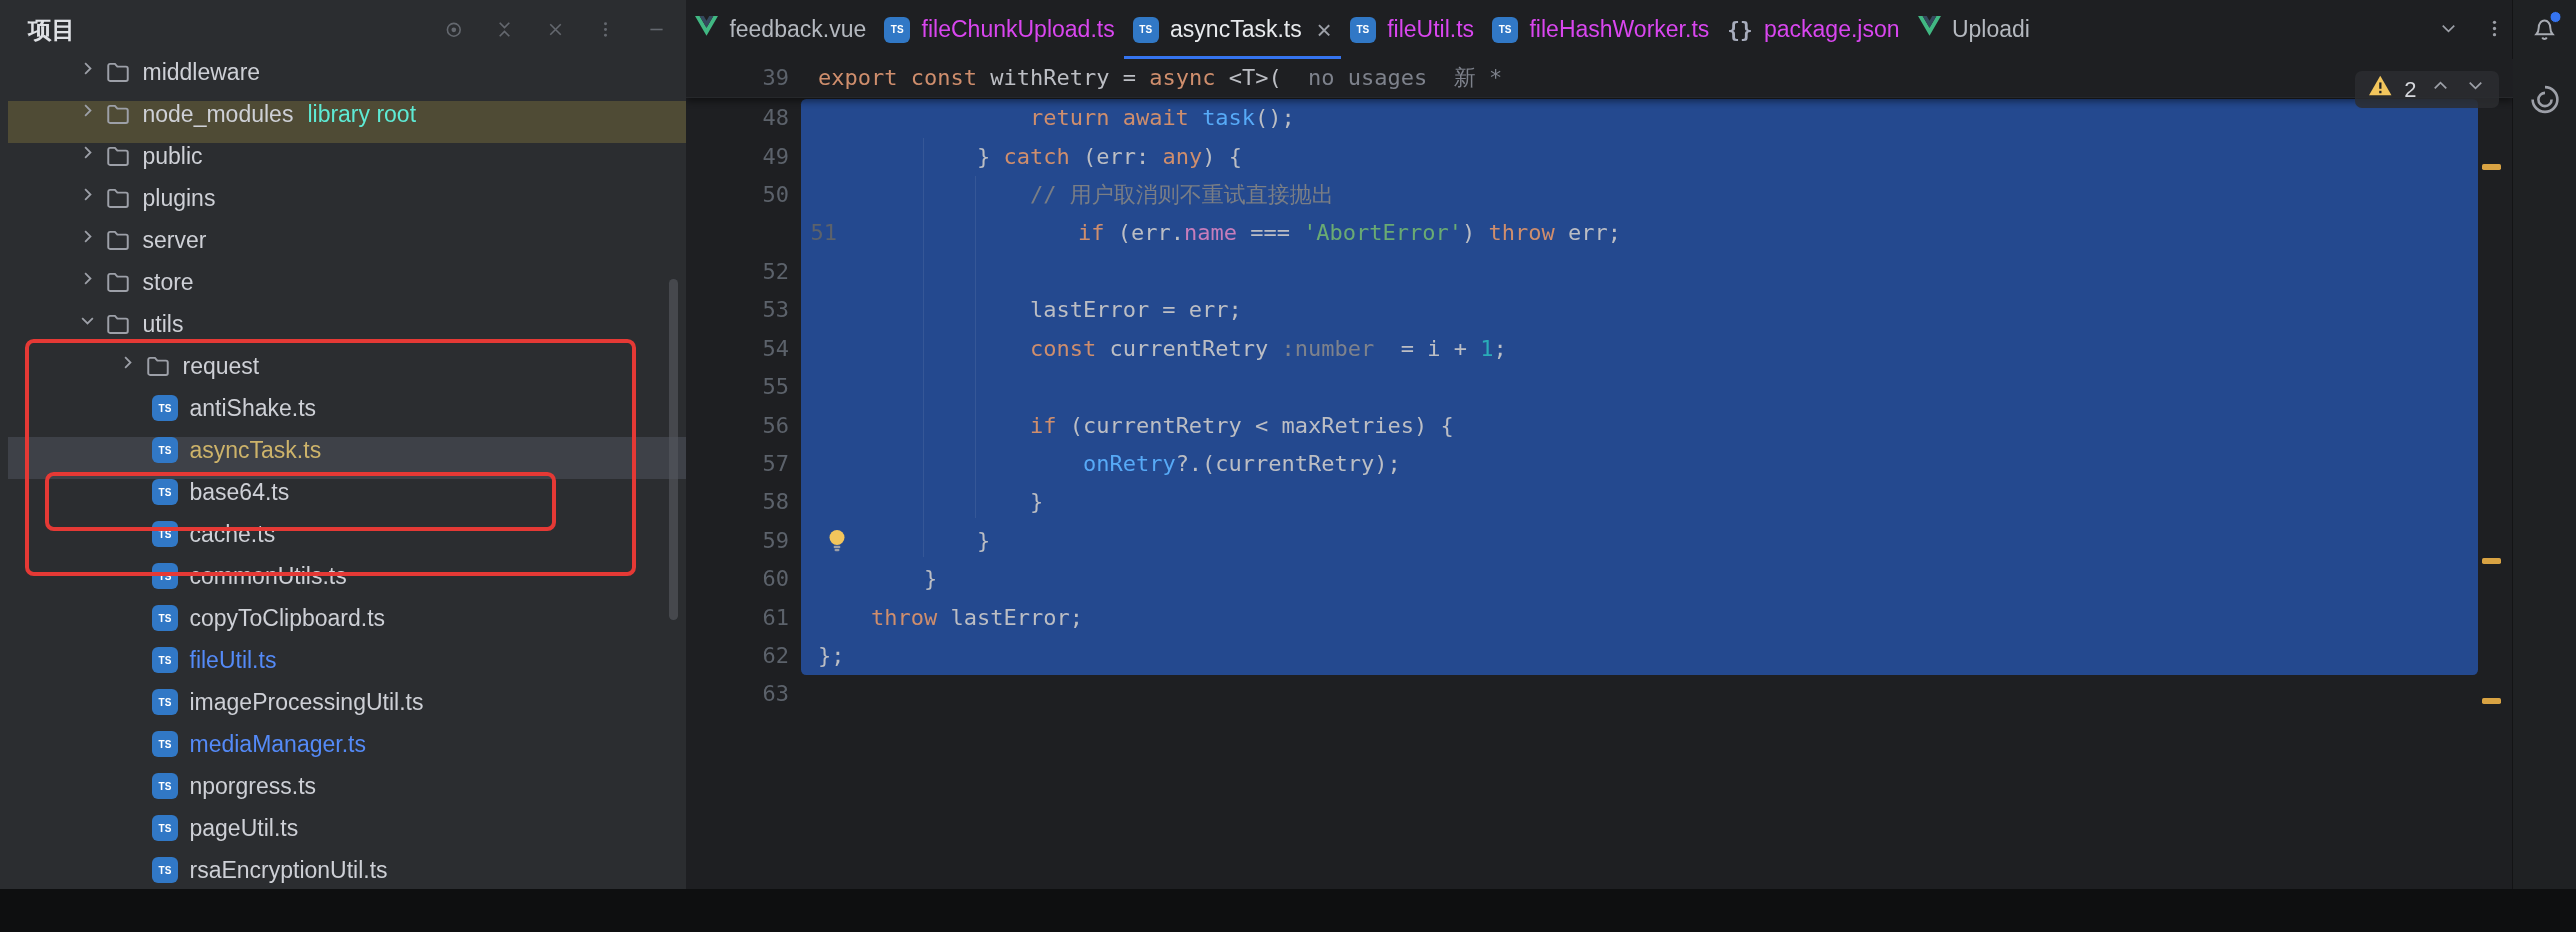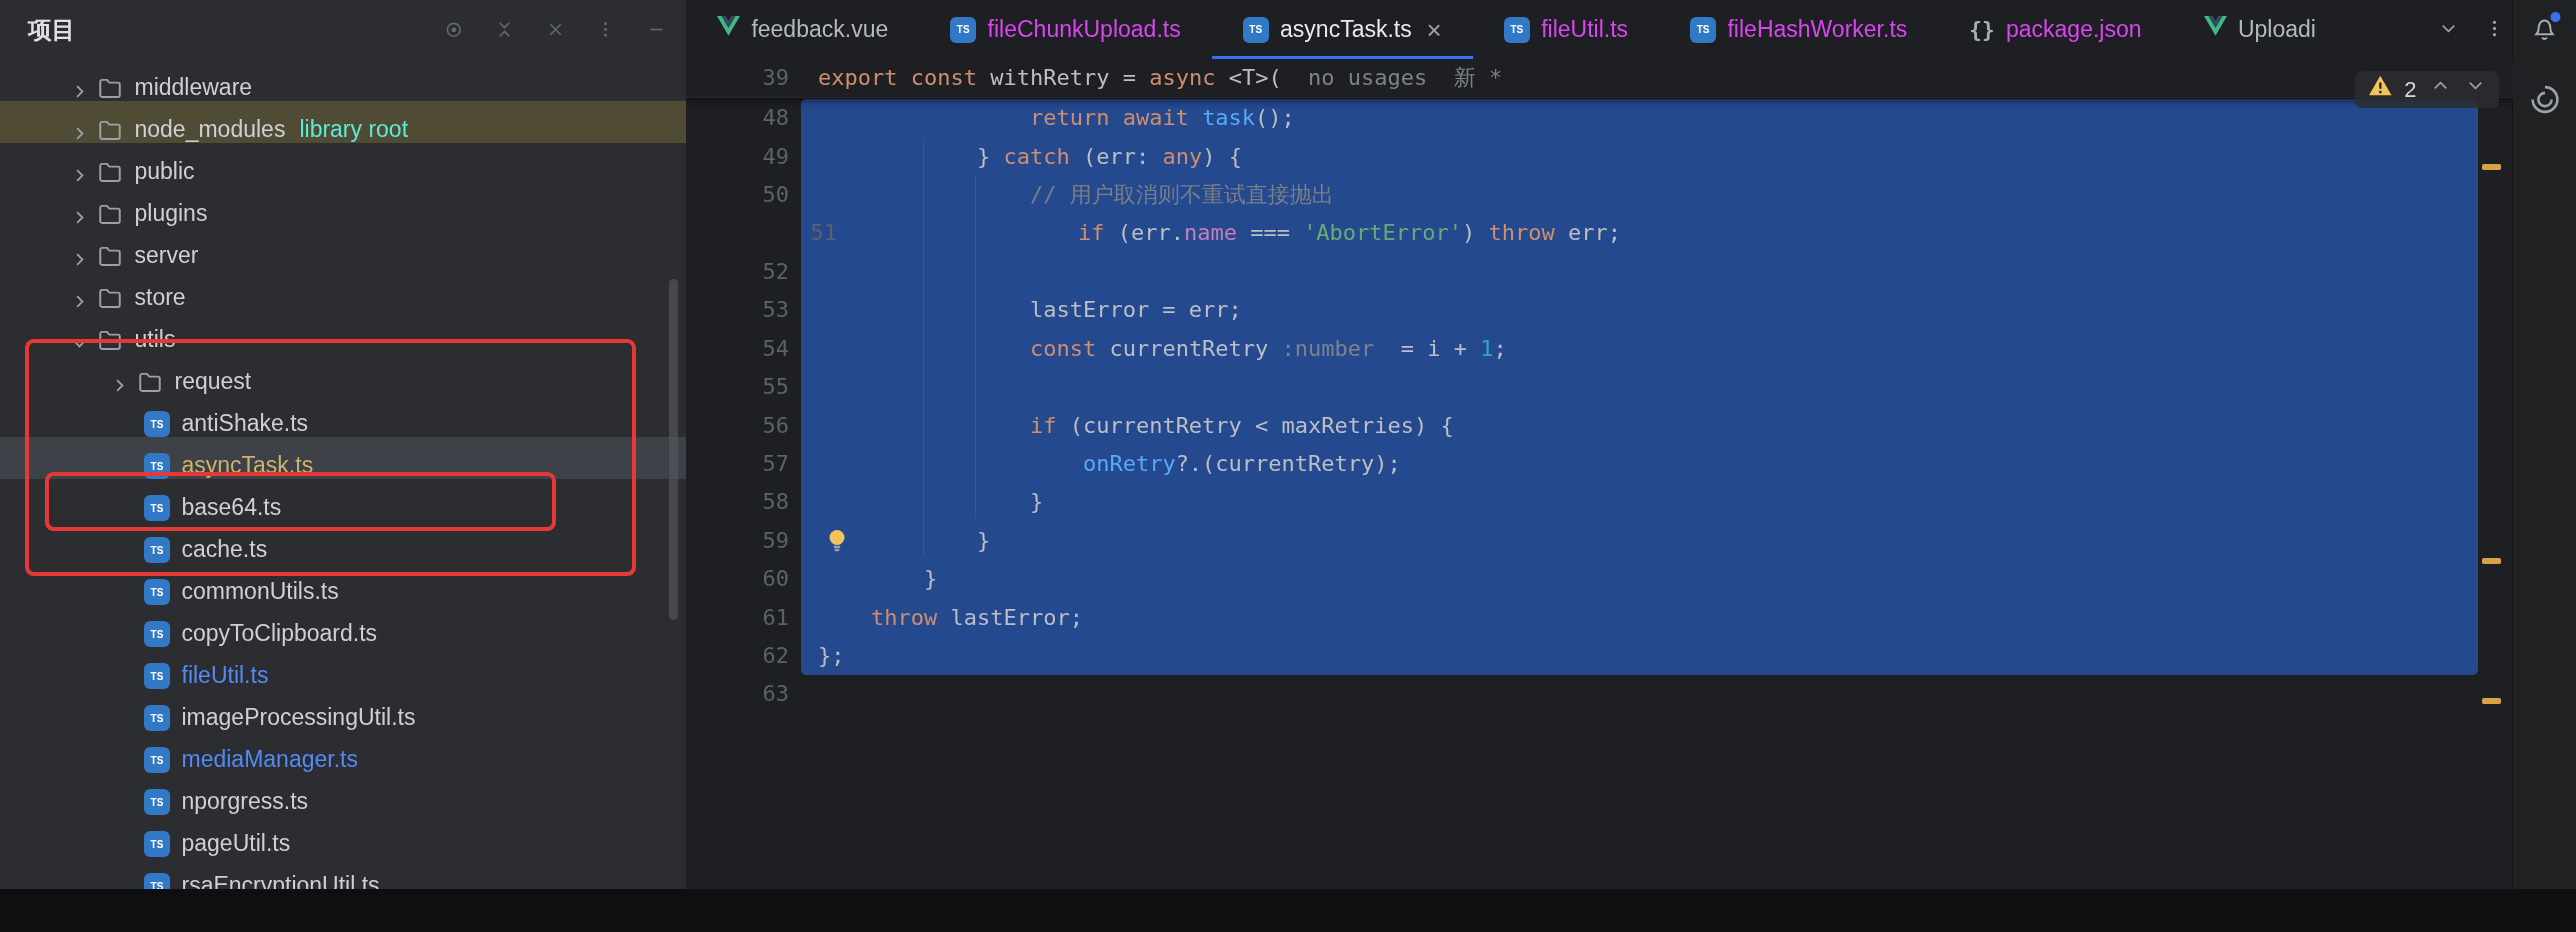--- a/index.html
+++ b/index.html
@@ -7,21 +7,21 @@
        font-family:"Liberation Sans","DejaVu Sans",sans-serif;color:#CED0D6;}
 
   
   #project-panel{position:absolute;left:0;top:0;width:686px;height:933px;background:#2B2D30;border-right:0.9px solid #131415;}
   #panel-header{height:59px;display:flex;align-items:center;padding:0 17.5px 0 28px;}
   #panel-title{font-size:23.6px;font-weight:700;color:#DFE1E5;}
   #panel-title-chevron{margin-left:8.7px;display:flex;align-items:center;}
   #panel-header-icons{margin-left:auto;display:flex;align-items:center;gap:26px;}
   .hicon{width:24.5px;height:24.5px;display:flex;align-items:center;justify-content:center;opacity:.85;cursor:default;}
   #project-tree{position:absolute;top:59px;left:0;right:0;}
-  .tree-row{height:42px;display:flex;align-items:flex-end;font-size:23px;position:relative;}
+  .tree-row{height:42px;display:flex;align-items:flex-start;font-size:23px;position:relative;margin-left:8px;}
   .tree-row.library{background:#4F4B35;}
   .tree-row.selected{background:#3E4148;}
   .chev{width:33px;flex:0 0 33px;display:flex;align-items:center;justify-content:center;}
   .chev.down{transform:rotate(90deg);}
   .titem-icon{width:28px;flex:0 0 28px;display:flex;align-items:center;justify-content:center;margin-right:10.5px;}
   .titem-label{color:#CED0D6;white-space:nowrap;}
   .titem-label.c-blue{color:#548AF7;}
   .titem-label.c-gold{color:#CDB36A;}
   .titem-suffix{color:#5eead4;margin-left:14px;font-size:23px;}
   .ts-badge{width:26px;height:26px;border-radius:6.1px;background:#3178C6;color:#fff;font-size:10px;font-weight:700;
@@ -30,21 +30,21 @@
   #tree-scrollbar{position:absolute;left:669px;top:279px;width:8.7px;height:341px;border-radius:4.4px;background:#55585D;opacity:.65;}
 
   
   .anno-box{position:absolute;border:4.4px solid #E53935;border-radius:8.7px;z-index:20;pointer-events:none;}
   #anno-utils{left:24.5px;top:339px;width:603px;height:229px;}
   #anno-asynctask{left:45px;top:472px;width:503px;height:51px;}
 
   
   #editor{position:absolute;left:686px;top:0;width:1827px;height:933px;background:#1E1F22;}
   #tab-bar{position:absolute;left:0;top:0;width:100%;height:59px;background:#1E1F22;border-bottom:0.9px solid #17181A;display:flex;align-items:stretch;}
-  .tab{position:relative;display:flex;align-items:center;gap:11.4px;padding:0 31px;font-size:23px;color:#B4B8BF;white-space:nowrap;}
+  .tab{position:relative;display:flex;align-items:center;gap:11.4px;padding:0 9px;font-size:23px;color:#B4B8BF;white-space:nowrap;}
   .tab .tab-label{color:#B4B8BF;}
   .tab.blue .tab-label{color:#d946ef;}
   .tab.active .tab-label{color:#E8EAED;}
   .tab-close{color:#9DA0A8;font-size:26px;line-height:26px;margin-left:3.5px;}
   .tab-underline{position:absolute;left:0;bottom:0;width:100%;height:3.5px;background:#3574F0;}
   #tab-controls{position:absolute;right:7px;top:0;height:59px;display:flex;align-items:center;gap:23px;background:#1E1F22;padding-left:8.7px;}
 
   
   #code-area{position:absolute;left:0;top:59px;right:0;bottom:25px;overflow:hidden;
              font-family:"DejaVu Sans Mono","Liberation Mono",monospace;font-size:22px;line-height:38px;}

